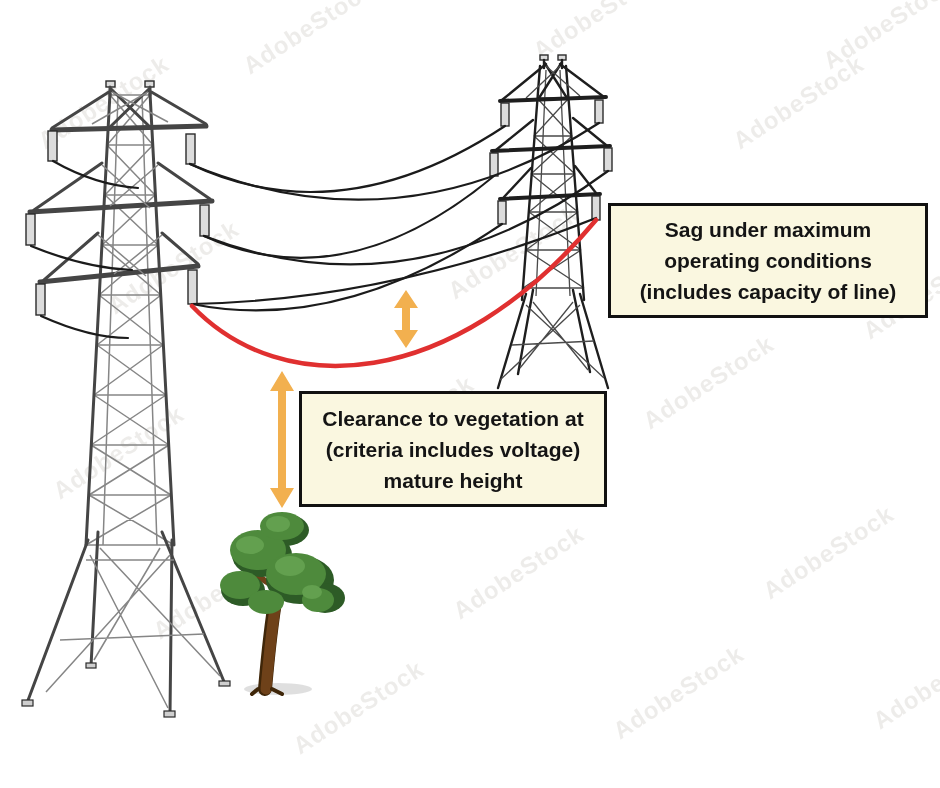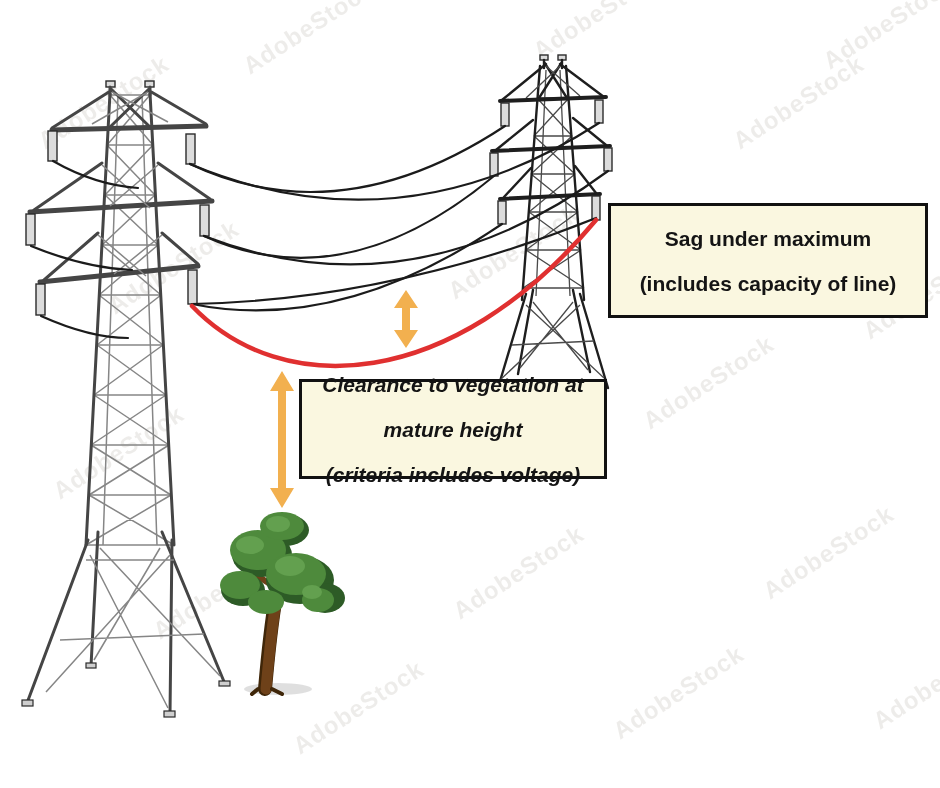--- a/index.html
+++ b/index.html
@@ -21,24 +21,24 @@
   .wm{fill:var(--watermark);opacity:.17;font-size:24px;font-weight:bold;letter-spacing:1px;}
   .fol-d{fill:var(--foliage-dark);}
   .fol-m{fill:var(--foliage);}
   .fol-l{fill:var(--foliage-light);}
   .trunk{stroke:var(--trunk);fill:none;stroke-linecap:round;}
   .trunk-d{stroke:var(--trunk-dark);fill:none;stroke-linecap:round;}
   
   .label-box{position:absolute;box-sizing:border-box;background:var(--label-bg);
     border:3px solid var(--label-border);display:flex;flex-direction:column;
     justify-content:center;align-items:center;text-align:center;
-    font-weight:bold;font-size:21px;line-height:31px;color:#141414;z-index:5;gap:14px;}
+    font-weight:bold;font-size:21px;line-height:31px;color:#141414;z-index:5;}
   .label-box span{display:block;white-space:nowrap;}
   .sag-box{left:608px;top:203px;width:320px;height:115px;}
-  .clear-box{left:299px;top:379px;width:308px;height:100px;font-style:italic;}
+  .clear-box{left:299px;top:391px;width:308px;height:116px;}
 </style>
 </head>
 <body>
 
 <div class="stage">
 <svg width="940" height="788" viewBox="0 0 940 788" xmlns="http://www.w3.org/2000/svg">
 
   <g>
     <text class="wm" x="45" y="150" transform="rotate(-33 45 150)">AdobeStock</text>
     <text class="wm" x="250" y="75" transform="rotate(-33 250 75)">AdobeStock</text>
@@ -158,20 +158,21 @@
     <ellipse class="fol-m" cx="266" cy="602" rx="18" ry="12"></ellipse>
     <ellipse class="fol-l" cx="250" cy="545" rx="14" ry="9"></ellipse>
     <ellipse class="fol-l" cx="290" cy="566" rx="15" ry="10"></ellipse>
     <ellipse class="fol-l" cx="278" cy="524" rx="12" ry="8"></ellipse>
     <ellipse class="fol-l" cx="312" cy="592" rx="10" ry="7"></ellipse>
   </g>
 </svg>
 
   <div class="label-box sag-box">
     <span>Sag under maximum</span>
+    <span>operating conditions</span>
     <span>(includes capacity of line)</span>
   </div>
   <div class="label-box clear-box">
     <span>Clearance to vegetation at</span>
+    <span>(criteria includes voltage)</span>
     <span>mature height</span>
-    <span>(criteria includes voltage)</span>
   </div>
 </div>
 
 </body></html>

